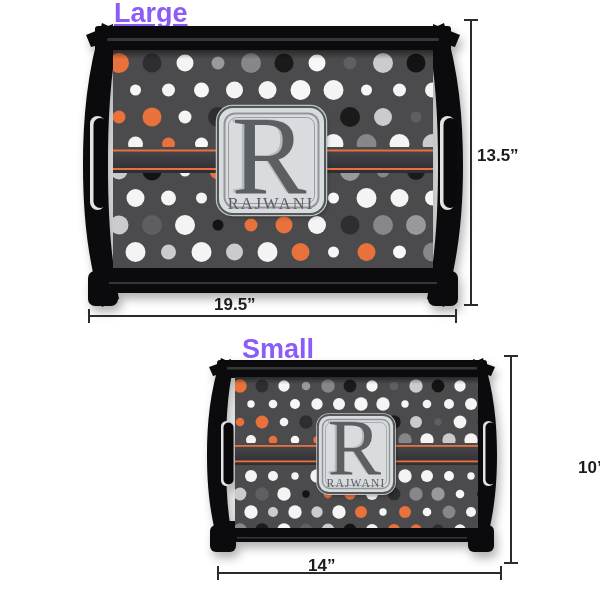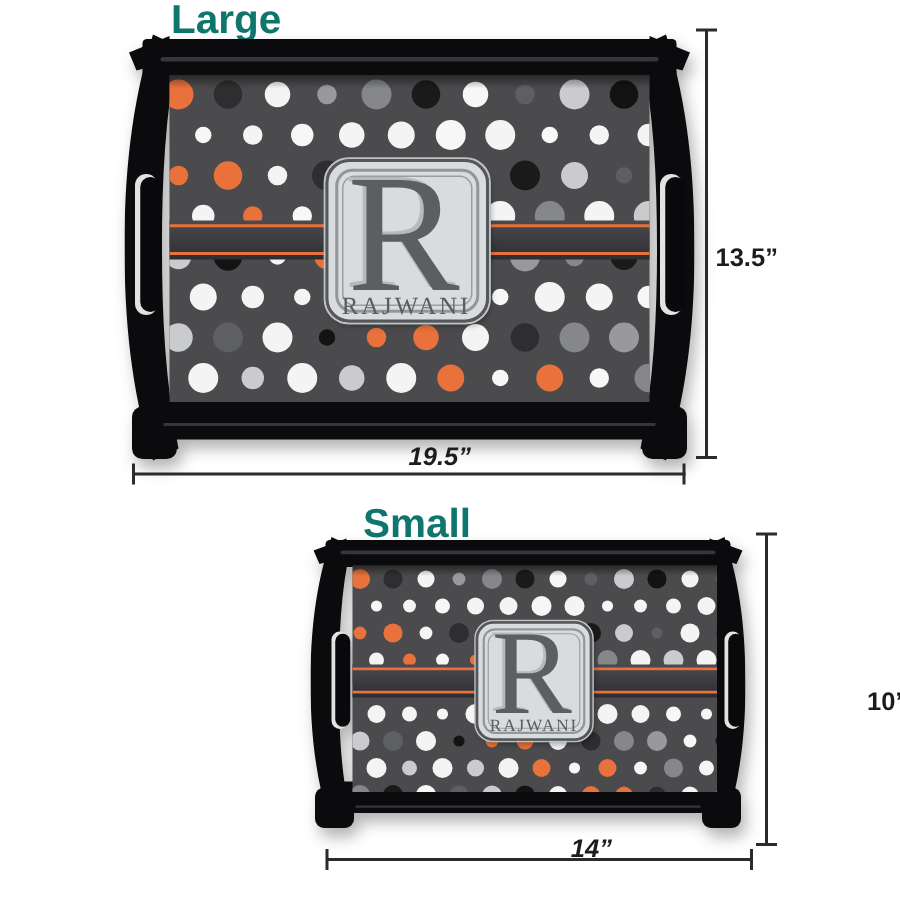--- a/index.html
+++ b/index.html
@@ -1,22 +1,22 @@
 <!DOCTYPE html>
 <html><head>
 <meta charset="utf-8">
 <style>
   html,body{margin:0;padding:0;background:#ffffff;}
   .stage{position:relative;width:600px;height:600px;background:#fff;overflow:hidden;
          font-family:"Liberation Sans",sans-serif;}
   section{position:absolute;inset:0;}
-  .size-label{position:absolute;font-weight:bold;font-size:27px;color:#0f766e;
-              letter-spacing:0px;line-height:27px;}
+  .size-label{position:absolute;font-weight:bold;font-size:27px;color:#8b5cf6;
+              letter-spacing:0px;line-height:27px;text-decoration:underline;}
   .dim-label{position:absolute;font-weight:bold;font-size:17px;color:#1c1c1c;line-height:17px;}
-  .dim-label.center{text-align:right;font-style:italic;}
+  .dim-label.center{text-align:left;}
   .dim-line-v{position:absolute;width:2px;background:#2b2b2b;}
   .dim-line-h{position:absolute;height:2px;background:#2b2b2b;}
   .dim-cap-h{position:absolute;width:14px;height:2px;background:#2b2b2b;}
   .dim-cap-v{position:absolute;width:2px;height:14px;background:#2b2b2b;}
   svg.tray{position:absolute;filter:drop-shadow(3px 6px 5px rgba(0,0,0,.30));}
   .mono-r{font-family:"Liberation Serif","DejaVu Serif",serif;}
   .mono-name{font-family:"Liberation Serif","DejaVu Serif",serif;}
 </style>
 </head>
 <body>
@@ -181,21 +181,21 @@
       </g>
       <g>
         <rect x="357" y="95" width="15" height="94" rx="7.5" fill="#e3e3e3"></rect>
         <rect x="360.5" y="97" width="13.5" height="90" rx="6.7" fill="#09090b"></rect>
       </g>
     </svg>
 
     <div class="dim-line-v" style="left:470px;top:20px;height:285px;"></div>
     <div class="dim-cap-h" style="left:464px;top:19px;"></div>
     <div class="dim-cap-h" style="left:464px;top:304px;"></div>
-    <div class="dim-label" style="left:477px;top:163px;">13.5”</div>
+    <div class="dim-label" style="left:477px;top:147px;">13.5”</div>
 
     <div class="dim-line-h" style="left:89px;top:315px;width:368px;"></div>
     <div class="dim-cap-v" style="left:88px;top:309px;"></div>
     <div class="dim-cap-v" style="left:455px;top:309px;"></div>
     <div class="dim-label center" style="left:214px;top:296px;width:100px;">19.5”</div>
   </section>
 
   <section>
     <div class="size-label" style="left:242px;top:336px;text-align:center;">Small</div>
 

